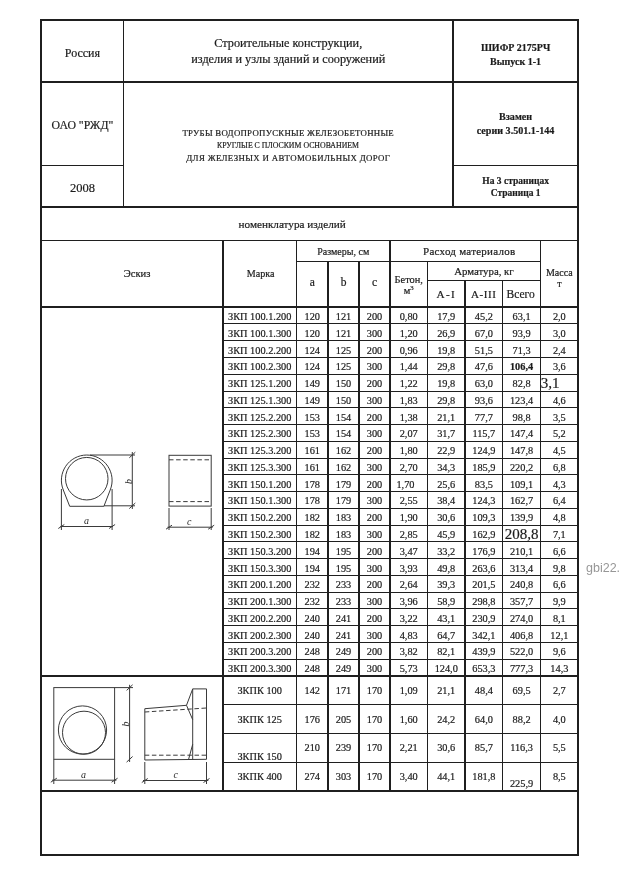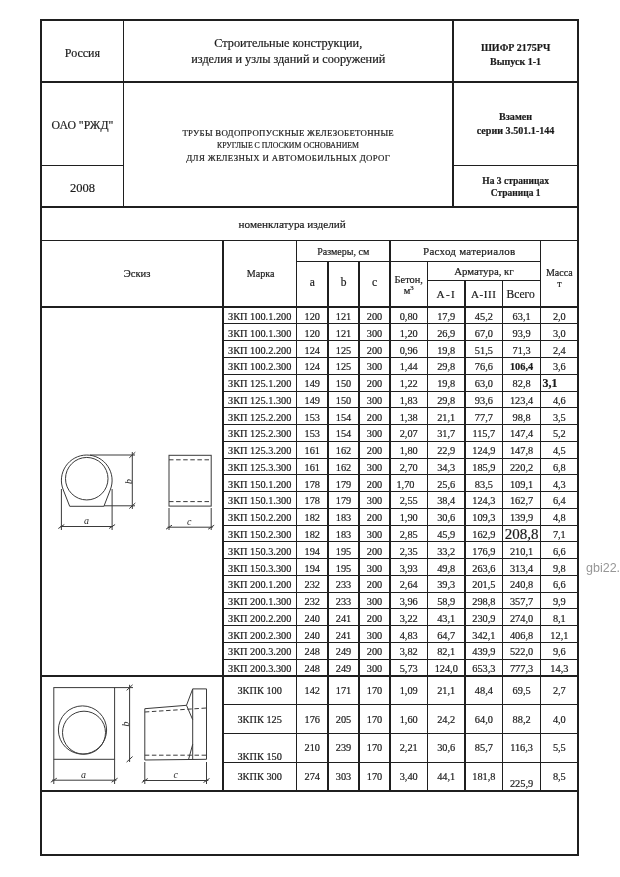--- a/index.html
+++ b/index.html
@@ -215,21 +215,21 @@
 <div class="t" style="left:359.0px;top:357.5px;width:31.0px;height:16.8px;font-size:10.34px;font-weight:normal;transform:translate(0px,1px);">
     <div>300</div>
   </div>
 <div class="t" style="left:390.0px;top:357.5px;width:37.5px;height:16.8px;font-size:10.34px;font-weight:normal;transform:translate(0px,1px);">
     <div>1,44</div>
   </div>
 <div class="t" style="left:427.5px;top:357.5px;width:37.5px;height:16.8px;font-size:10.34px;font-weight:normal;transform:translate(0px,1px);">
     <div>29,8</div>
   </div>
 <div class="t" style="left:465.0px;top:357.5px;width:37.7px;height:16.8px;font-size:10.34px;font-weight:normal;transform:translate(0px,1px);">
-    <div>76,6</div>
+    <div>47,6</div>
   </div>
 <div class="t" style="left:502.7px;top:357.5px;width:37.8px;height:16.8px;font-size:10.34px;font-weight:bold;transform:translate(0px,1px);">
     <div>106,4</div>
   </div>
 <div class="t" style="left:540.5px;top:357.5px;width:37.7px;height:16.8px;font-size:10.34px;font-weight:normal;transform:translate(0px,1px);">
     <div>3,6</div>
   </div>
 <div class="t" style="left:222.9px;top:374.3px;width:73.6px;height:16.8px;font-size:10.34px;font-weight:normal;transform:translate(0px,1px);">
     <div>ЗКП 125.1.200</div>
   </div>
@@ -247,21 +247,21 @@
   </div>
 <div class="t" style="left:427.5px;top:374.3px;width:37.5px;height:16.8px;font-size:10.34px;font-weight:normal;transform:translate(0px,1px);">
     <div>19,8</div>
   </div>
 <div class="t" style="left:465.0px;top:374.3px;width:37.7px;height:16.8px;font-size:10.34px;font-weight:normal;transform:translate(0px,1px);">
     <div>63,0</div>
   </div>
 <div class="t" style="left:502.7px;top:374.3px;width:37.8px;height:16.8px;font-size:10.34px;font-weight:normal;transform:translate(0px,1px);">
     <div>82,8</div>
   </div>
-<div class="t" style="left:540.5px;top:374.3px;width:19px;height:16.8px;font-size:12px;font-weight:bold;transform:translate(0px,1px);">
+<div class="t" style="left:540.5px;top:374.3px;width:19px;height:16.8px;font-size:15px;font-weight:normal;transform:translate(0px,1px);">
     <div>3,1</div>
   </div>
 <div class="t" style="left:222.9px;top:391.0px;width:73.6px;height:16.8px;font-size:10.34px;font-weight:normal;transform:translate(0px,1px);">
     <div>ЗКП 125.1.300</div>
   </div>
 <div class="t" style="left:296.5px;top:391.0px;width:31.5px;height:16.8px;font-size:10.34px;font-weight:normal;transform:translate(0px,1px);">
     <div>149</div>
   </div>
 <div class="t" style="left:328.0px;top:391.0px;width:31.0px;height:16.8px;font-size:10.34px;font-weight:normal;transform:translate(0px,1px);">
     <div>150</div>
@@ -506,21 +506,21 @@
 <div class="t" style="left:296.5px;top:541.9px;width:31.5px;height:16.8px;font-size:10.34px;font-weight:normal;transform:translate(0px,1px);">
     <div>194</div>
   </div>
 <div class="t" style="left:328.0px;top:541.9px;width:31.0px;height:16.8px;font-size:10.34px;font-weight:normal;transform:translate(0px,1px);">
     <div>195</div>
   </div>
 <div class="t" style="left:359.0px;top:541.9px;width:31.0px;height:16.8px;font-size:10.34px;font-weight:normal;transform:translate(0px,1px);">
     <div>200</div>
   </div>
 <div class="t" style="left:390.0px;top:541.9px;width:37.5px;height:16.8px;font-size:10.34px;font-weight:normal;transform:translate(0px,1px);">
-    <div>2,35</div>
+    <div>3,47</div>
   </div>
 <div class="t" style="left:427.5px;top:541.9px;width:37.5px;height:16.8px;font-size:10.34px;font-weight:normal;transform:translate(0px,1px);">
     <div>33,2</div>
   </div>
 <div class="t" style="left:465.0px;top:541.9px;width:37.7px;height:16.8px;font-size:10.34px;font-weight:normal;transform:translate(0px,1px);">
     <div>176,9</div>
   </div>
 <div class="t" style="left:502.7px;top:541.9px;width:37.8px;height:16.8px;font-size:10.34px;font-weight:normal;transform:translate(0px,1px);">
     <div>210,1</div>
   </div>
@@ -791,21 +791,21 @@
 <div class="t" style="left:465.0px;top:733.4px;width:37.7px;height:28.8px;font-size:10.34px;font-weight:normal;">
     <div>85,7</div>
   </div>
 <div class="t" style="left:502.7px;top:733.4px;width:37.8px;height:28.8px;font-size:10.34px;font-weight:normal;">
     <div>116,3</div>
   </div>
 <div class="t" style="left:540.5px;top:733.4px;width:37.7px;height:28.8px;font-size:10.34px;font-weight:normal;">
     <div>5,5</div>
   </div>
 <div class="t" style="left:222.9px;top:762.2px;width:73.6px;height:28.8px;font-size:10.34px;font-weight:normal;">
-    <div>ЗКПК 300</div>
+    <div>ЗКПК 400</div>
   </div>
 <div class="t" style="left:296.5px;top:762.2px;width:31.5px;height:28.8px;font-size:10.34px;font-weight:normal;">
     <div>274</div>
   </div>
 <div class="t" style="left:328.0px;top:762.2px;width:31.0px;height:28.8px;font-size:10.34px;font-weight:normal;">
     <div>303</div>
   </div>
 <div class="t" style="left:359.0px;top:762.2px;width:31.0px;height:28.8px;font-size:10.34px;font-weight:normal;">
     <div>170</div>
   </div>

